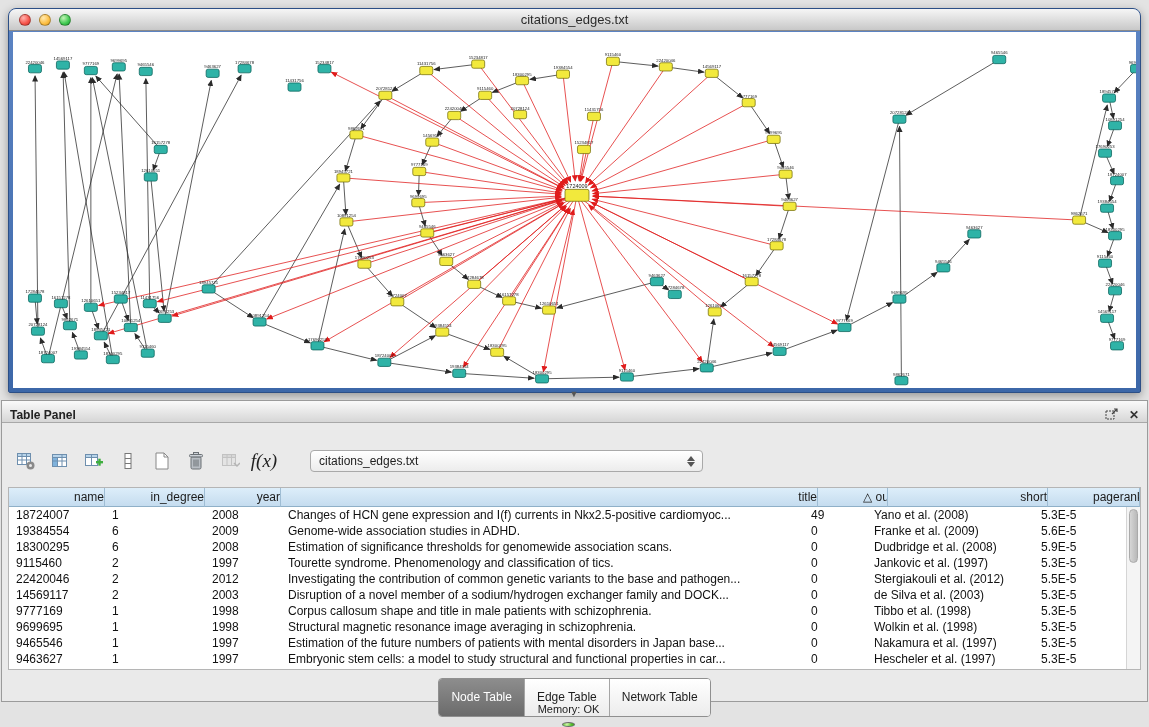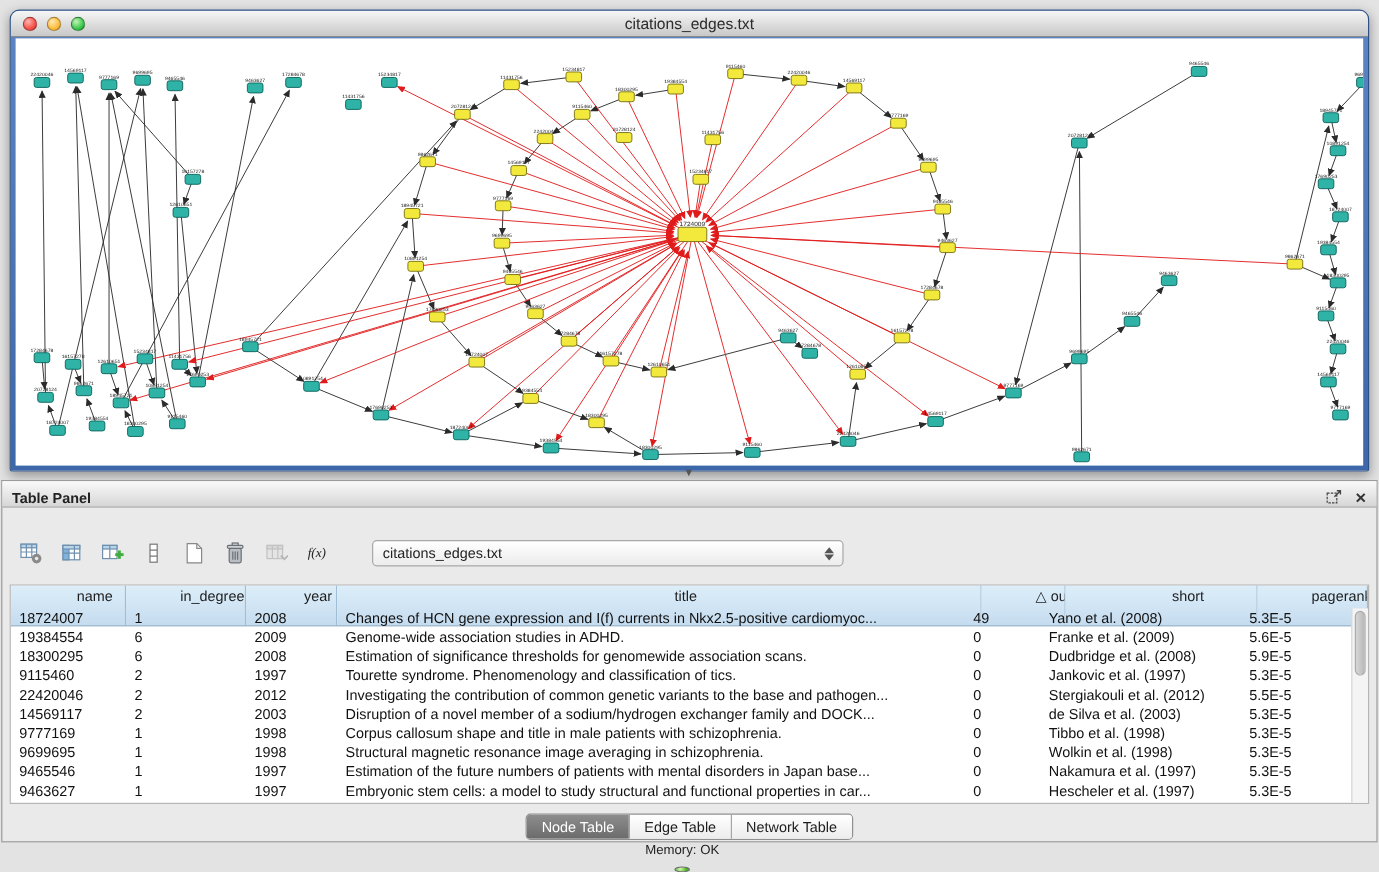--- a/index.html
+++ b/index.html
@@ -56,21 +56,21 @@
   .panel-title{ font-weight:bold; }
   .panel-header-icons{ display:flex; align-items:center; gap:10px; }
   .panel-header-icons .hicon{ cursor:pointer; color:#333; font-size:12px; line-height:12px; }
 
   .toolbar{
     margin-top:22px; height:32px; display:flex; align-items:center;
     gap:14px; padding-left:14px;
   }
   .tbtn{ width:20px; height:20px; display:flex; align-items:center; justify-content:center; cursor:pointer; }
   .tbtn.disabled{ opacity:.4; cursor:default; }
-  .fx{ font-family:"Liberation Serif", serif; font-style:italic; font-size:11px; color:#222; }
+  .fx{ font-family:"Liberation Serif", serif; font-style:italic; font-size:19px; color:#222; }
   .table-selector{
     margin-left:22px; width:393px; height:22px;
     border:1px solid #a9a9a9; border-radius:4px;
     background:linear-gradient(#ffffff,#ececec);
     display:flex; align-items:center; font-size:12px; color:#222;
     padding-left:8px; position:relative; cursor:pointer;
     box-shadow:inset 0 1px 0 #fff;
   }
   .selector-stepper{
     position:absolute; right:5px; top:2px; bottom:2px; width:12px;
@@ -82,40 +82,40 @@
 
   .table-wrap{
     position:relative; margin:10px 6px 0 6px; height:183px;
     background:#fff; border:1px solid #b5b5b5; overflow:hidden;
   }
   .grid-row{ display:grid; grid-template-columns:96px 100px 76px minmax(0,1fr) 70px 160px 92px; }
   .thead{ height:19px; }
   .th{
     background:linear-gradient(#ddeefa,#c5dcef);
     border-right:1px solid #9fbdd4; border-bottom:1px solid #8fb0c8;
-    font-size:12px; color:#1c1c1c; text-align:center; line-height:18px; height:34px;
+    font-size:12px; color:#1c1c1c; text-align:right; line-height:18px; height:19px;
     overflow:hidden; white-space:nowrap; cursor:pointer;padding-left:45px;
   }
   .tbody{ position:absolute; top:19px; left:0; right:14px; bottom:0; overflow:hidden; }
   .tr{ height:16px; cursor:default; }
   .td{
     font-size:12px; color:#111; line-height:16px; padding-left:7px;
     white-space:nowrap; overflow:hidden;
   }
   .td.c5{ padding-left:0; }
   .vscroll{
     position:absolute; top:19px; right:0; bottom:0; width:14px;
     background:#f4f4f4; border-left:1px solid #d5d5d5;
   }
   .vthumb{ margin:2px; height:54px; background:linear-gradient(90deg,#d6d6d6,#b9b9b9); border-radius:6px; border:1px solid #aaa; }
 
   .tabs-row{ display:flex; justify-content:center; margin-top:8px; }
   .seg{ display:flex; border:1px solid #8f8f8f; border-radius:4px; overflow:hidden; background:#fff; }
   .seg-btn{
-    height:20px; padding:0 12px; font-size:12px; line-height:19px; color:#1d1d1d;
+    height:37px; padding:0 12px; font-size:12px; line-height:19px; color:#1d1d1d;
     background:linear-gradient(#ffffff,#ececec); border:none; border-right:1px solid #a5a5a5;
     cursor:pointer; font-family:"Liberation Sans", sans-serif;
   }
   .seg-btn:last-child{ border-right:none; }
   .seg-btn.active{ background:linear-gradient(#8d8d8d,#6b6b6b); color:#fff; }
 
   
   .statusbar{
     position:absolute; left:0; right:0; bottom:0; height:24px;
     display:flex; align-items:center; justify-content:flex-end;

